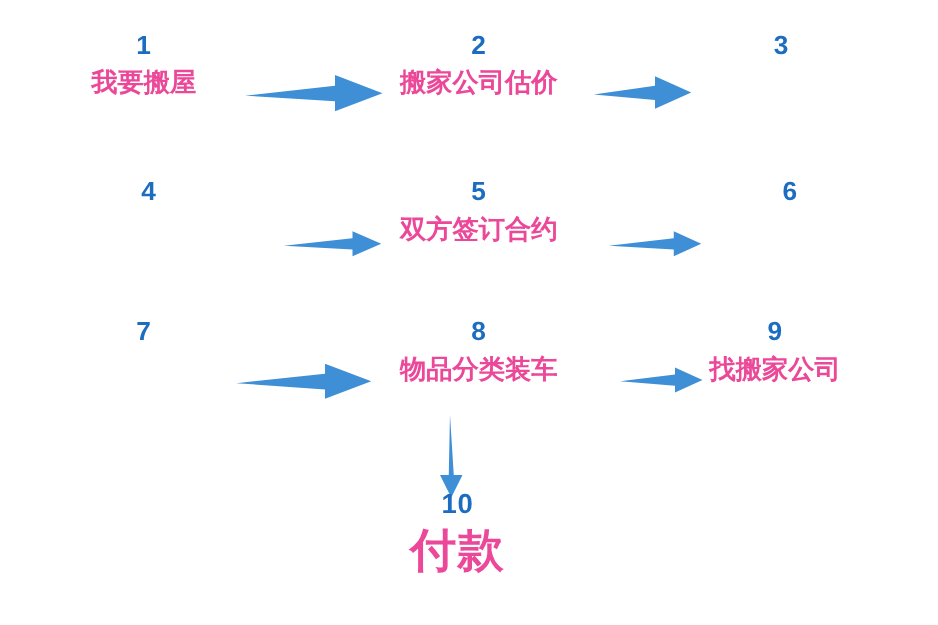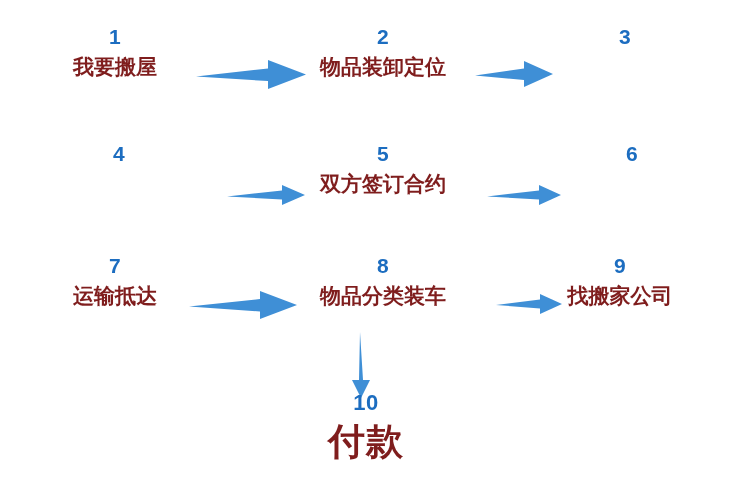--- a/index.html
+++ b/index.html
@@ -33,21 +33,21 @@
     font-size: 21px;
     font-weight: bold;
     color: #1c6dc0;
     line-height: 1;
     letter-spacing: 0.5px;
     margin-bottom: 9px;
   }
   .step-label {
     font-size: 21px;
     font-weight: bold;
-    color: #7f1d1d;
+    color: #ec4899;
     line-height: 1;
     letter-spacing: 0px;
   }
 
   
   .step.step-final .step-number {
     font-size: 22px;
     margin-bottom: 12px;
   }
   .step.step-final .step-label {
@@ -77,21 +77,21 @@
   </div>
 
   <div class="arrow" style="left:196px; top:59px;">
     <svg width="110" height="34" viewBox="0 0 110 34" aria-hidden="true">
       <path d="M0 17.5 L72 9.5 L72 1 L110 15.5 L72 30 L72 22 Z" fill="#3f8fd6"></path>
     </svg>
   </div>
 
   <div class="step" style="left:383px; top:26px;">
     <div class="step-number">2</div>
-    <div class="step-label">物品装卸定位</div>
+    <div class="step-label">搬家公司估价</div>
   </div>
 
   <div class="arrow" style="left:475px; top:59px;">
     <svg width="78" height="32" viewBox="0 0 78 32" aria-hidden="true">
       <path d="M0 16.5 L49 9.5 L49 2 L78 15 L49 28 L49 21 Z" fill="#3f8fd6"></path>
     </svg>
   </div>
 
   <div class="step" style="left:625px; top:26px;">
     <div class="step-number">3</div>
@@ -117,21 +117,20 @@
       <path d="M0 14.5 L52 8.5 L52 3 L74 13 L52 23 L52 17.5 Z" fill="#3f8fd6"></path>
     </svg>
   </div>
 
   <div class="step" style="left:632px; top:143px;">
     <div class="step-number">6</div>
   </div>
 
   <div class="step" style="left:115px; top:255px;">
     <div class="step-number">7</div>
-    <div class="step-label">运输抵达</div>
   </div>
 
   <div class="arrow" style="left:189px; top:290px;">
     <svg width="108" height="32" viewBox="0 0 108 32" aria-hidden="true">
       <path d="M0 16.5 L71 9 L71 1 L108 15 L71 29 L71 21.5 Z" fill="#3f8fd6"></path>
     </svg>
   </div>
 
   <div class="step" style="left:383px; top:255px;">
     <div class="step-number">8</div>

